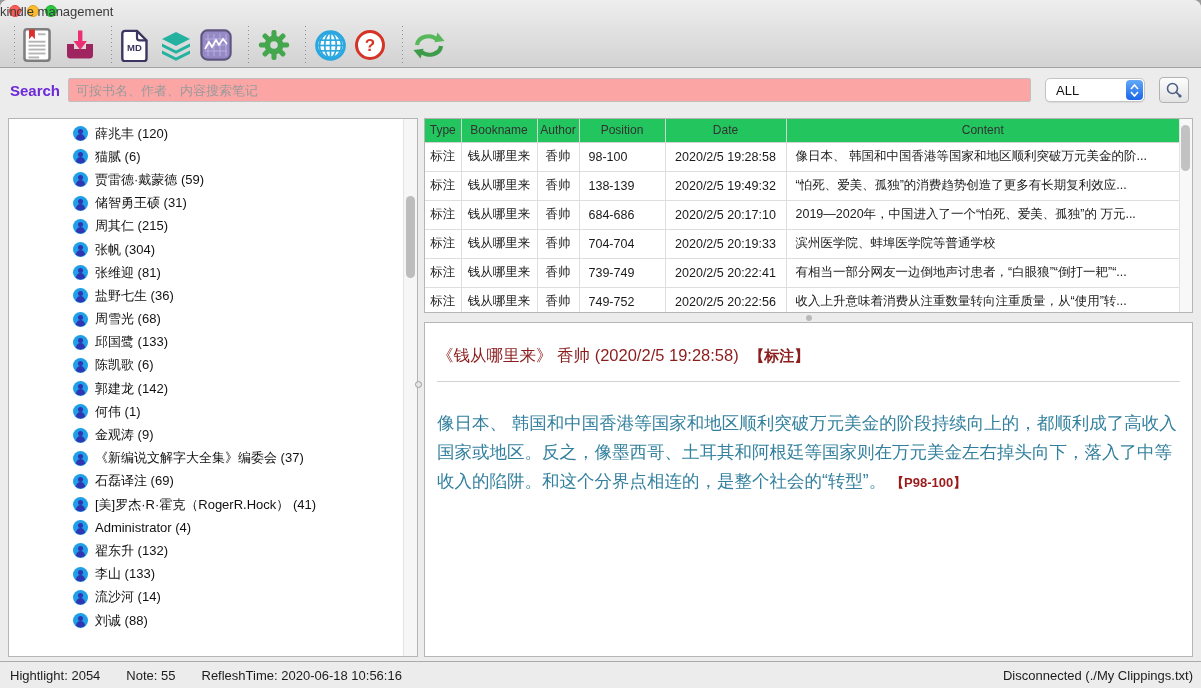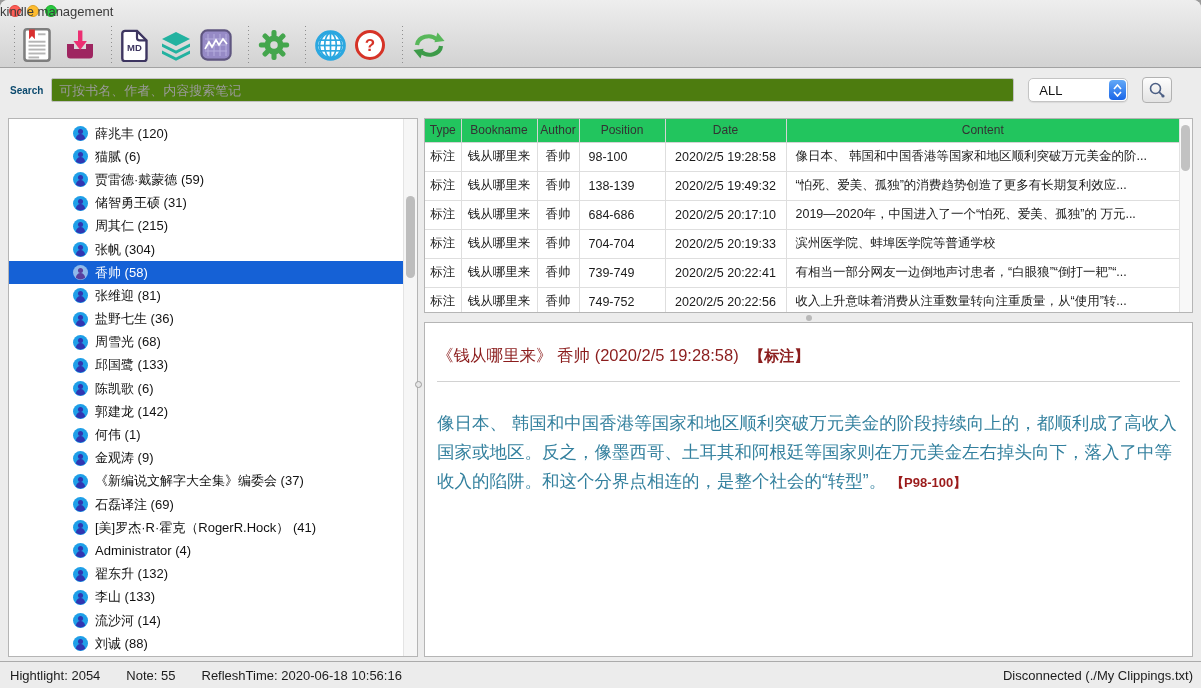--- a/index.html
+++ b/index.html
@@ -16,23 +16,23 @@
   .t-zoom{left:45px;background:#28c840;border:1px solid #1dad2b;}
   .title-text{position:absolute;left:0;right:0;top:4px;text-align:left;font-size:13px;color:#3b3b3b;}
   .toolbar{position:relative;height:46px;display:flex;align-items:center;padding-left:6px;}
   .tb-sep{width:1px;height:38px;margin:0 8px;
     background-image:repeating-linear-gradient(#8f8f8f 0 1px,transparent 1px 4px);}
   .tb-btn{width:40px;height:40px;display:flex;align-items:center;cursor:default;}
   .tb-btn svg{display:block;}
 
   
   .search-row{position:absolute;left:0;top:68px;width:100%;height:44px;display:flex;align-items:center;}
-  .search-label{font-weight:bold;font-size:10px;color:#0c4a6e;margin-left:10px;}
+  .search-label{font-weight:bold;font-size:15px;color:#6d28d9;margin-left:10px;}
   .search-input{margin-left:8px;width:963px;height:24px;border:1px solid #c0c0c0;border-radius:2px;
-    padding:0 7px;font-size:13px;background:#4d7c0f;color:#222;outline:none;}
+    padding:0 7px;font-size:13px;background:#fca5a5;color:#222;outline:none;}
   .search-input::placeholder{color:#9a9a9a;}
   .filter-select{margin-left:14px;width:100px;height:24px;background:#fff;border:1px solid #c4c4c4;
     border-radius:5px;display:flex;align-items:center;position:relative;font-size:13px;color:#111;
     box-shadow:0 1px 1px rgba(0,0,0,.08);}
   .filter-select .val{padding-left:10px;}
   .stepper{position:absolute;right:1px;top:1px;width:17px;height:20px;border-radius:4px;
     background:linear-gradient(#63a9f7,#1a66e8);display:flex;flex-direction:column;
     align-items:center;justify-content:center;gap:1px;}
   .search-go{margin-left:14px;width:30px;height:26px;border:1px solid #b2b2b2;border-radius:4px;
     background:linear-gradient(#fdfdfd,#e3e3e3);display:flex;align-items:center;justify-content:center;}
@@ -268,28 +268,20 @@
 
   <div class="tree-item">
     <svg width="15" height="15" viewBox="0 0 16 16">
       <circle class="c" cx="8" cy="8" r="8"></circle>
       <circle class="p" cx="8" cy="5.9" r="2.7"></circle>
       <path class="p" d="M3.1 13.5 a4.9 4.9 0 0 1 9.8 0 a8 8 0 0 1 -9.8 0 z"></path>
     </svg>
     <span class="tree-label">张帆 (304)</span>
   </div>
 
-  <div class="tree-item selected">
-    <svg width="15" height="15" viewBox="0 0 16 16">
-      <circle class="c" cx="8" cy="8" r="8"></circle>
-      <circle class="p" cx="8" cy="5.9" r="2.7"></circle>
-      <path class="p" d="M3.1 13.5 a4.9 4.9 0 0 1 9.8 0 a8 8 0 0 1 -9.8 0 z"></path>
-    </svg>
-    <span class="tree-label">香帅 (58)</span>
-  </div>
 
   <div class="tree-item">
     <svg width="15" height="15" viewBox="0 0 16 16">
       <circle class="c" cx="8" cy="8" r="8"></circle>
       <circle class="p" cx="8" cy="5.9" r="2.7"></circle>
       <path class="p" d="M3.1 13.5 a4.9 4.9 0 0 1 9.8 0 a8 8 0 0 1 -9.8 0 z"></path>
     </svg>
     <span class="tree-label">张维迎 (81)</span>
   </div>
 

